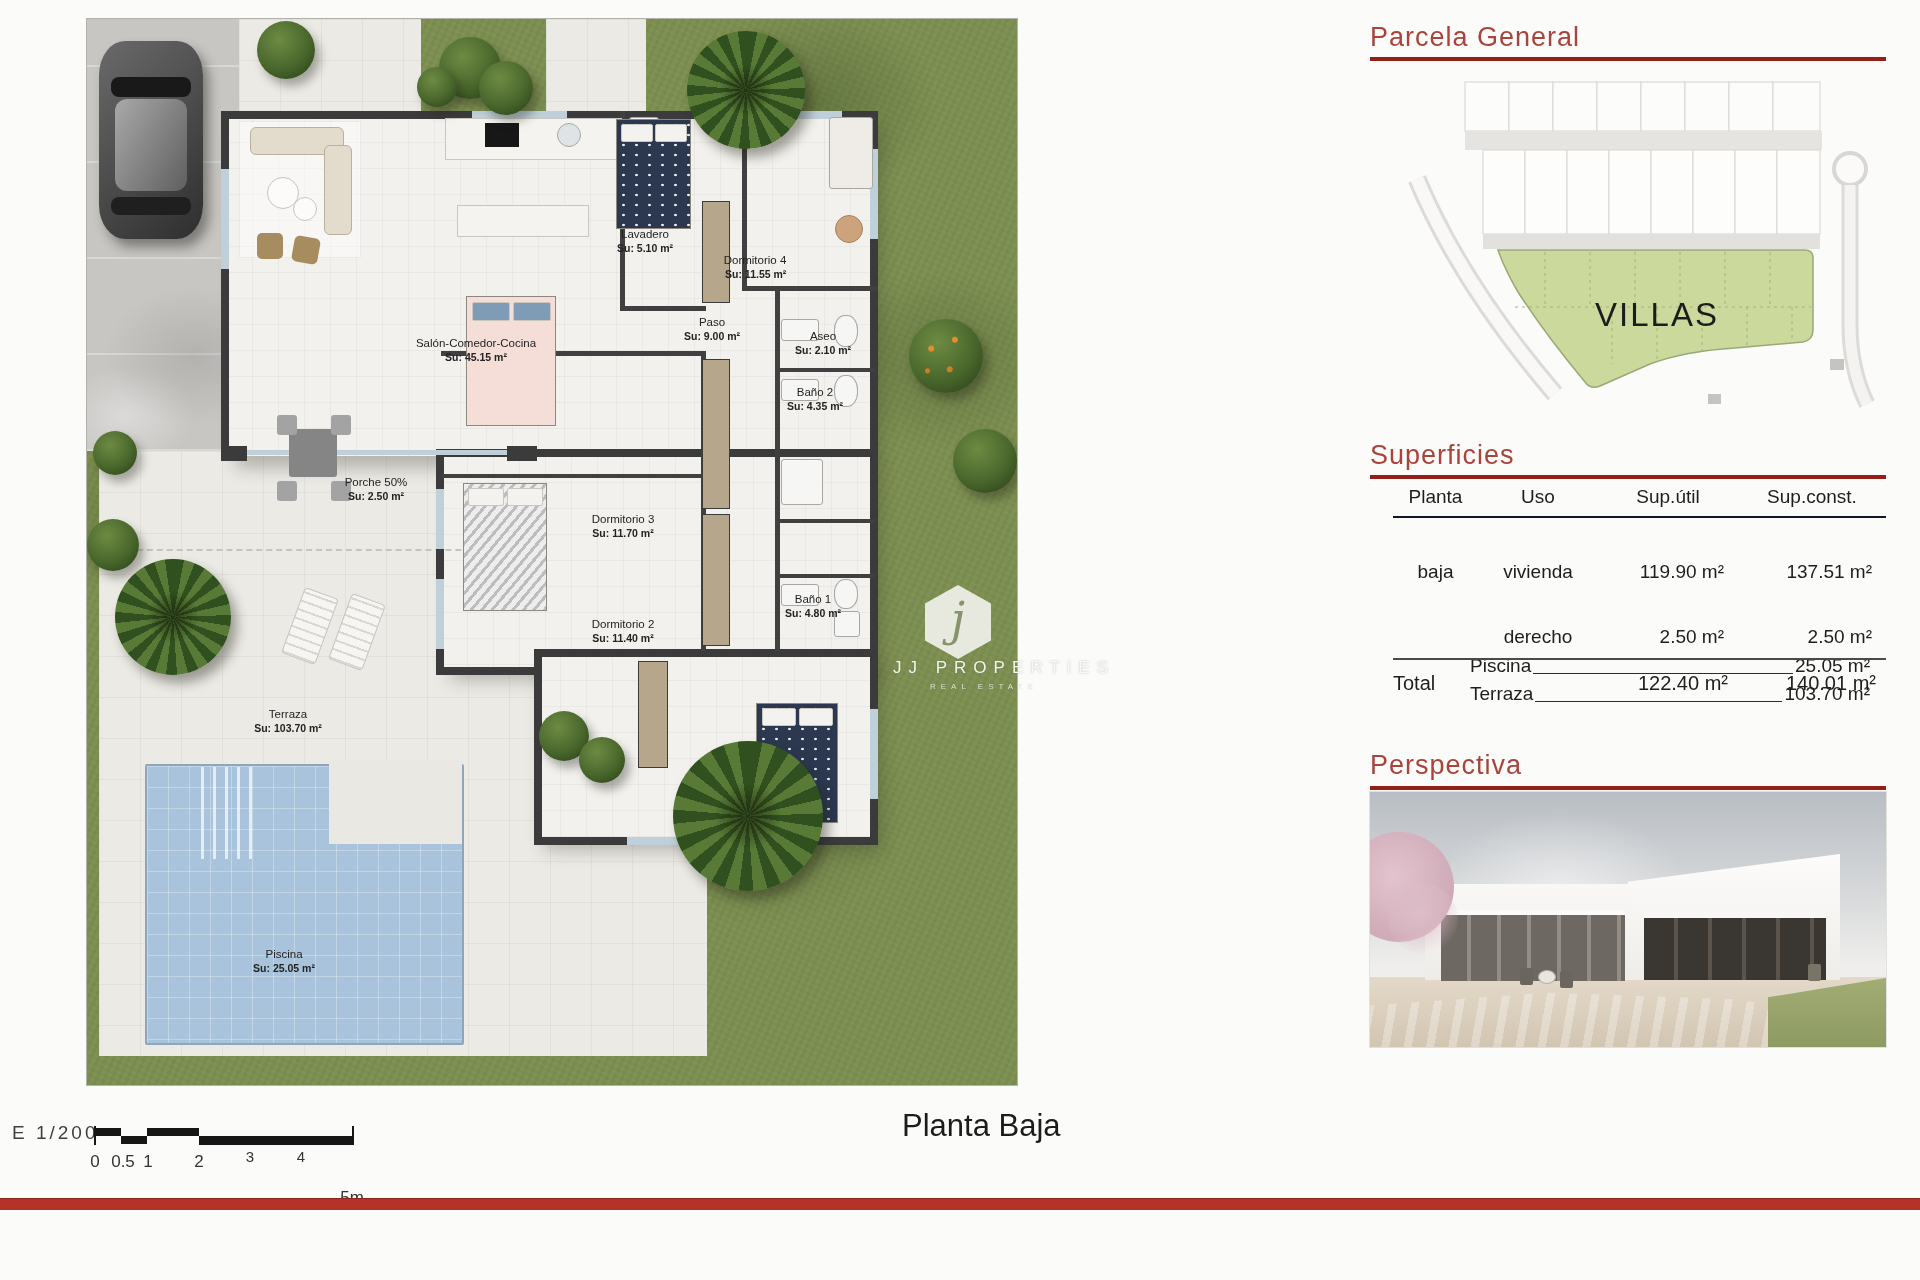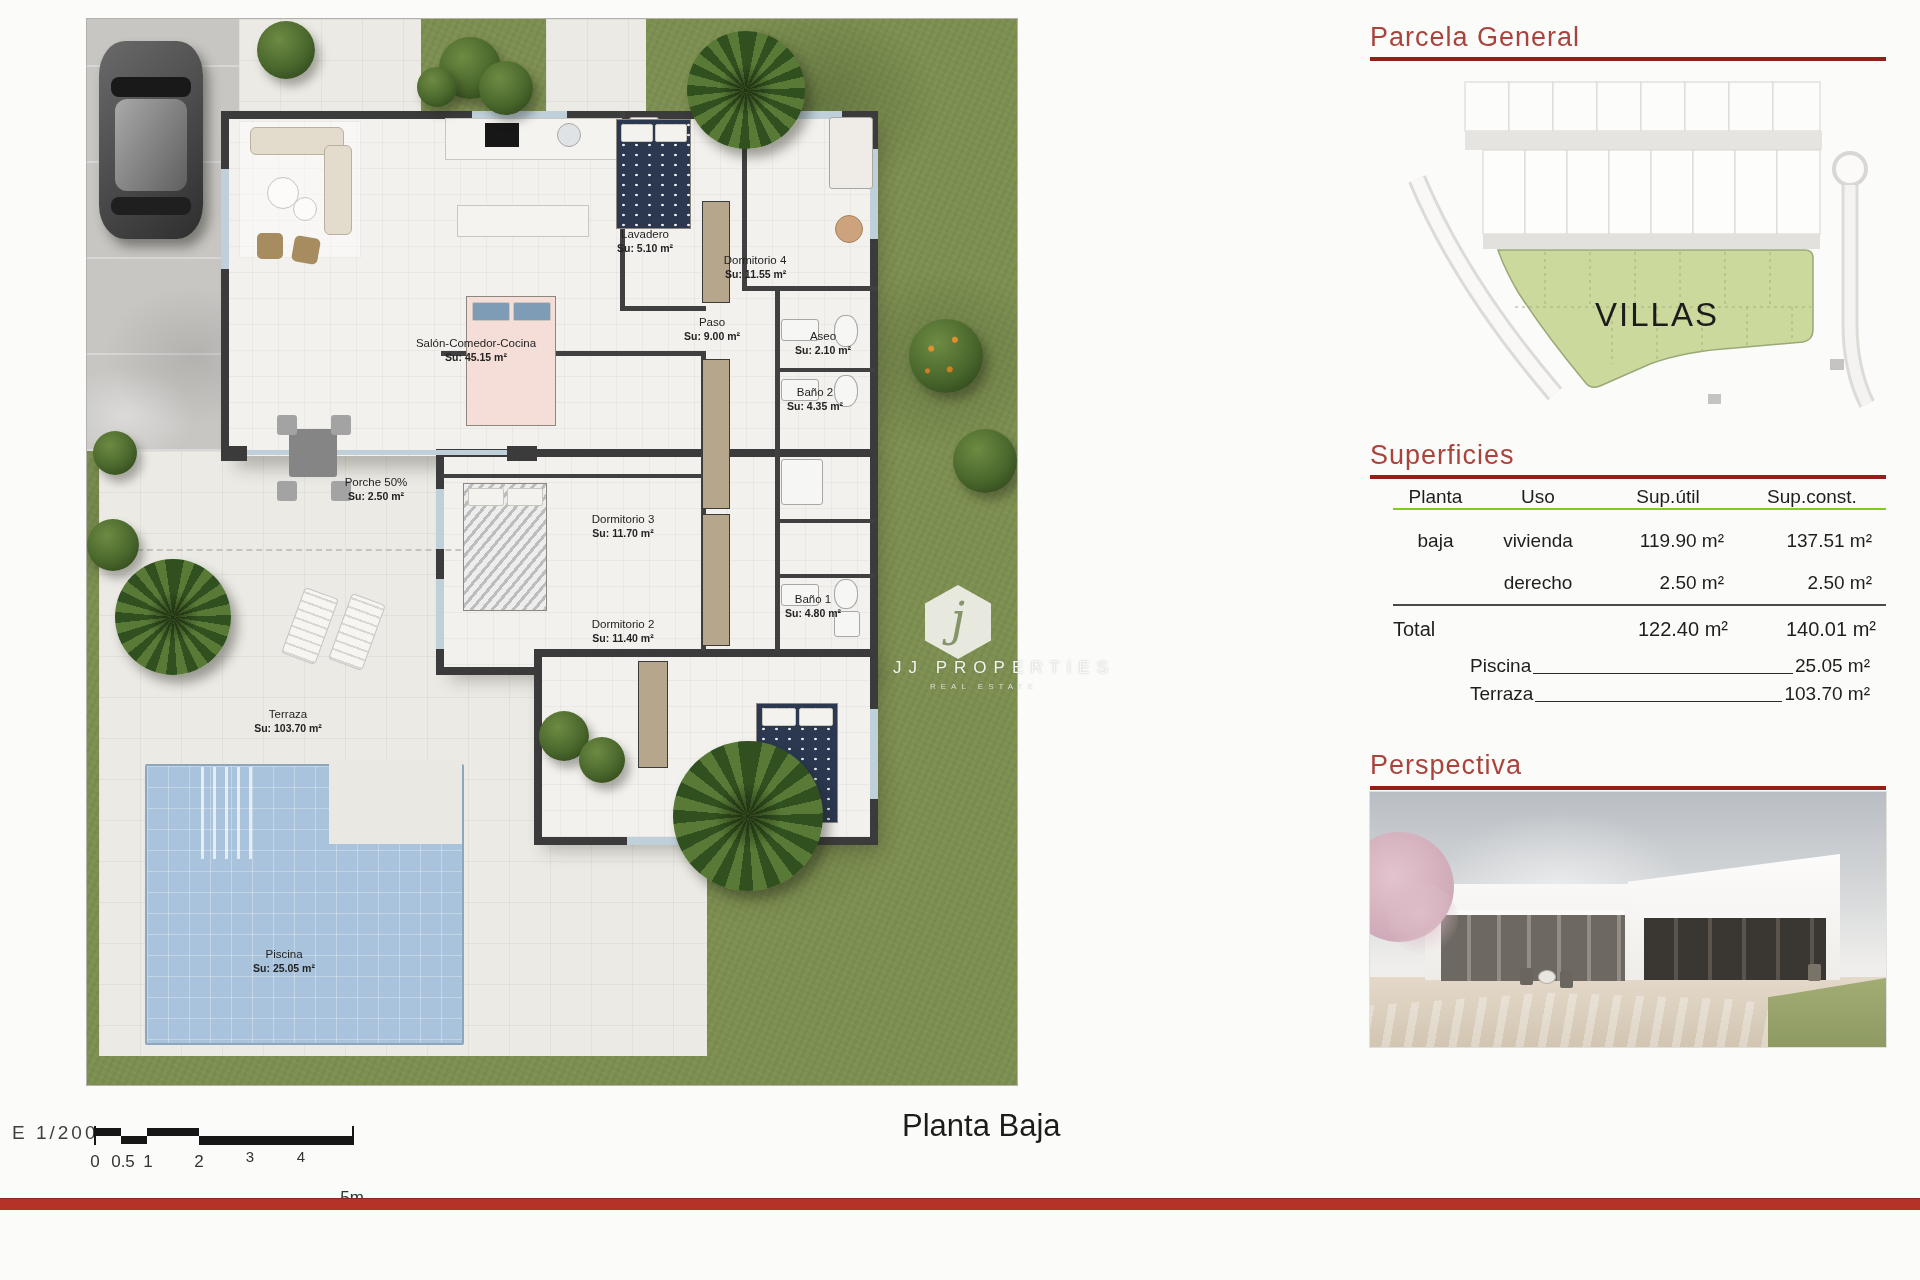--- a/index.html
+++ b/index.html
@@ -71,24 +71,24 @@
   
   #wm-hex{left:925px;top:585px;width:66px;height:74px;background:rgba(243,243,238,.9);clip-path:polygon(50% 0,100% 25%,100% 75%,50% 100%,0 75%,0 25%);z-index:50;display:flex;align-items:center;justify-content:center;}
   #wm-hex span{font-family:"DejaVu Serif",serif;font-style:italic;font-size:46px;color:#86946a;margin-top:-6px;}
   #wm-text{left:893px;top:658px;width:290px;color:rgba(250,250,247,.95);font-size:17px;letter-spacing:7px;z-index:50;text-shadow:0 0 2px rgba(90,90,80,.4);}
   #wm-sub{left:930px;top:682px;width:220px;color:rgba(248,248,244,.8);font-size:8px;letter-spacing:5px;z-index:50;text-shadow:0 0 1px rgba(90,90,80,.35);}
 
   
   .rc-head{position:absolute;font-size:27px;color:#a8443c;letter-spacing:1px;}
   .rc-rule{position:absolute;background:#941f19;height:4px;}
   #sup-table{left:1393px;top:486px;width:493px;font-size:19px;color:#1e1e1e;z-index:2;}
-  #sup-table .hdr{display:grid;grid-template-columns:85px 120px 140px 148px;border-bottom:2px solid #84cc16;}
+  #sup-table .hdr{display:grid;grid-template-columns:85px 120px 140px 148px;padding-bottom:8px;border-bottom:2px solid #0f172a;}
   #sup-table .hdr div{text-align:center;}
   #sup-table .hdr .num{text-align:center;}
-  #sup-table .row{display:grid;grid-template-columns:85px 120px 140px 148px;padding-top:20px;}
+  #sup-table .row{display:grid;grid-template-columns:85px 120px 140px 148px;padding-top:20px;margin-top:23px;}
   #sup-table .row div{text-align:center;}
   #sup-table .row .num{text-align:right;padding-right:14px;}
   #sup-table .body{border-bottom:2px solid #4a4a4a;padding-bottom:10px;}
   #sup-table .total{display:grid;grid-template-columns:85px 120px 140px 148px;padding-top:12px;font-size:20px;}
   #sup-table .total .num{text-align:right;padding-right:10px;}
   #sup-extra{left:1470px;top:655px;width:400px;font-size:19px;color:#1e1e1e;}
   .ext-row{display:flex;align-items:flex-end;margin-bottom:6px;}
   .ext-row .lbl{flex:0 0 auto;}
   .ext-row .fill{flex:1 1 auto;border-bottom:1.5px solid #2c2c2c;margin:0 2px 3px 2px;height:1px;}
   .ext-row .val{flex:0 0 auto;}

